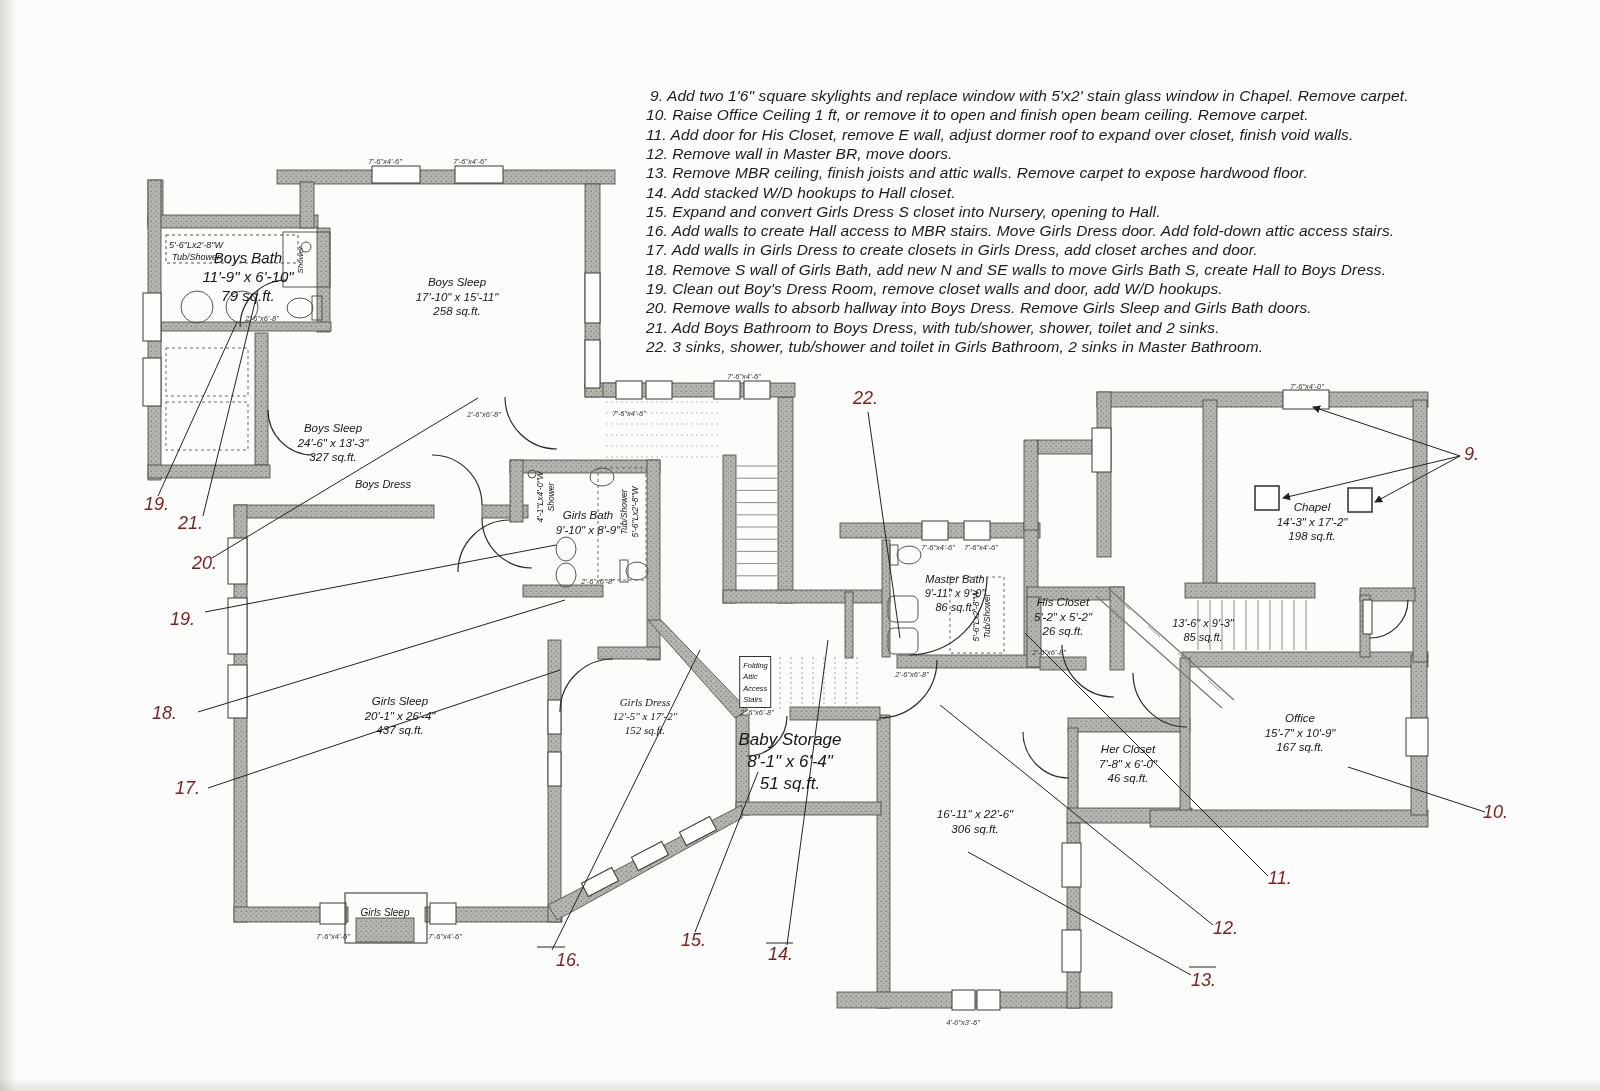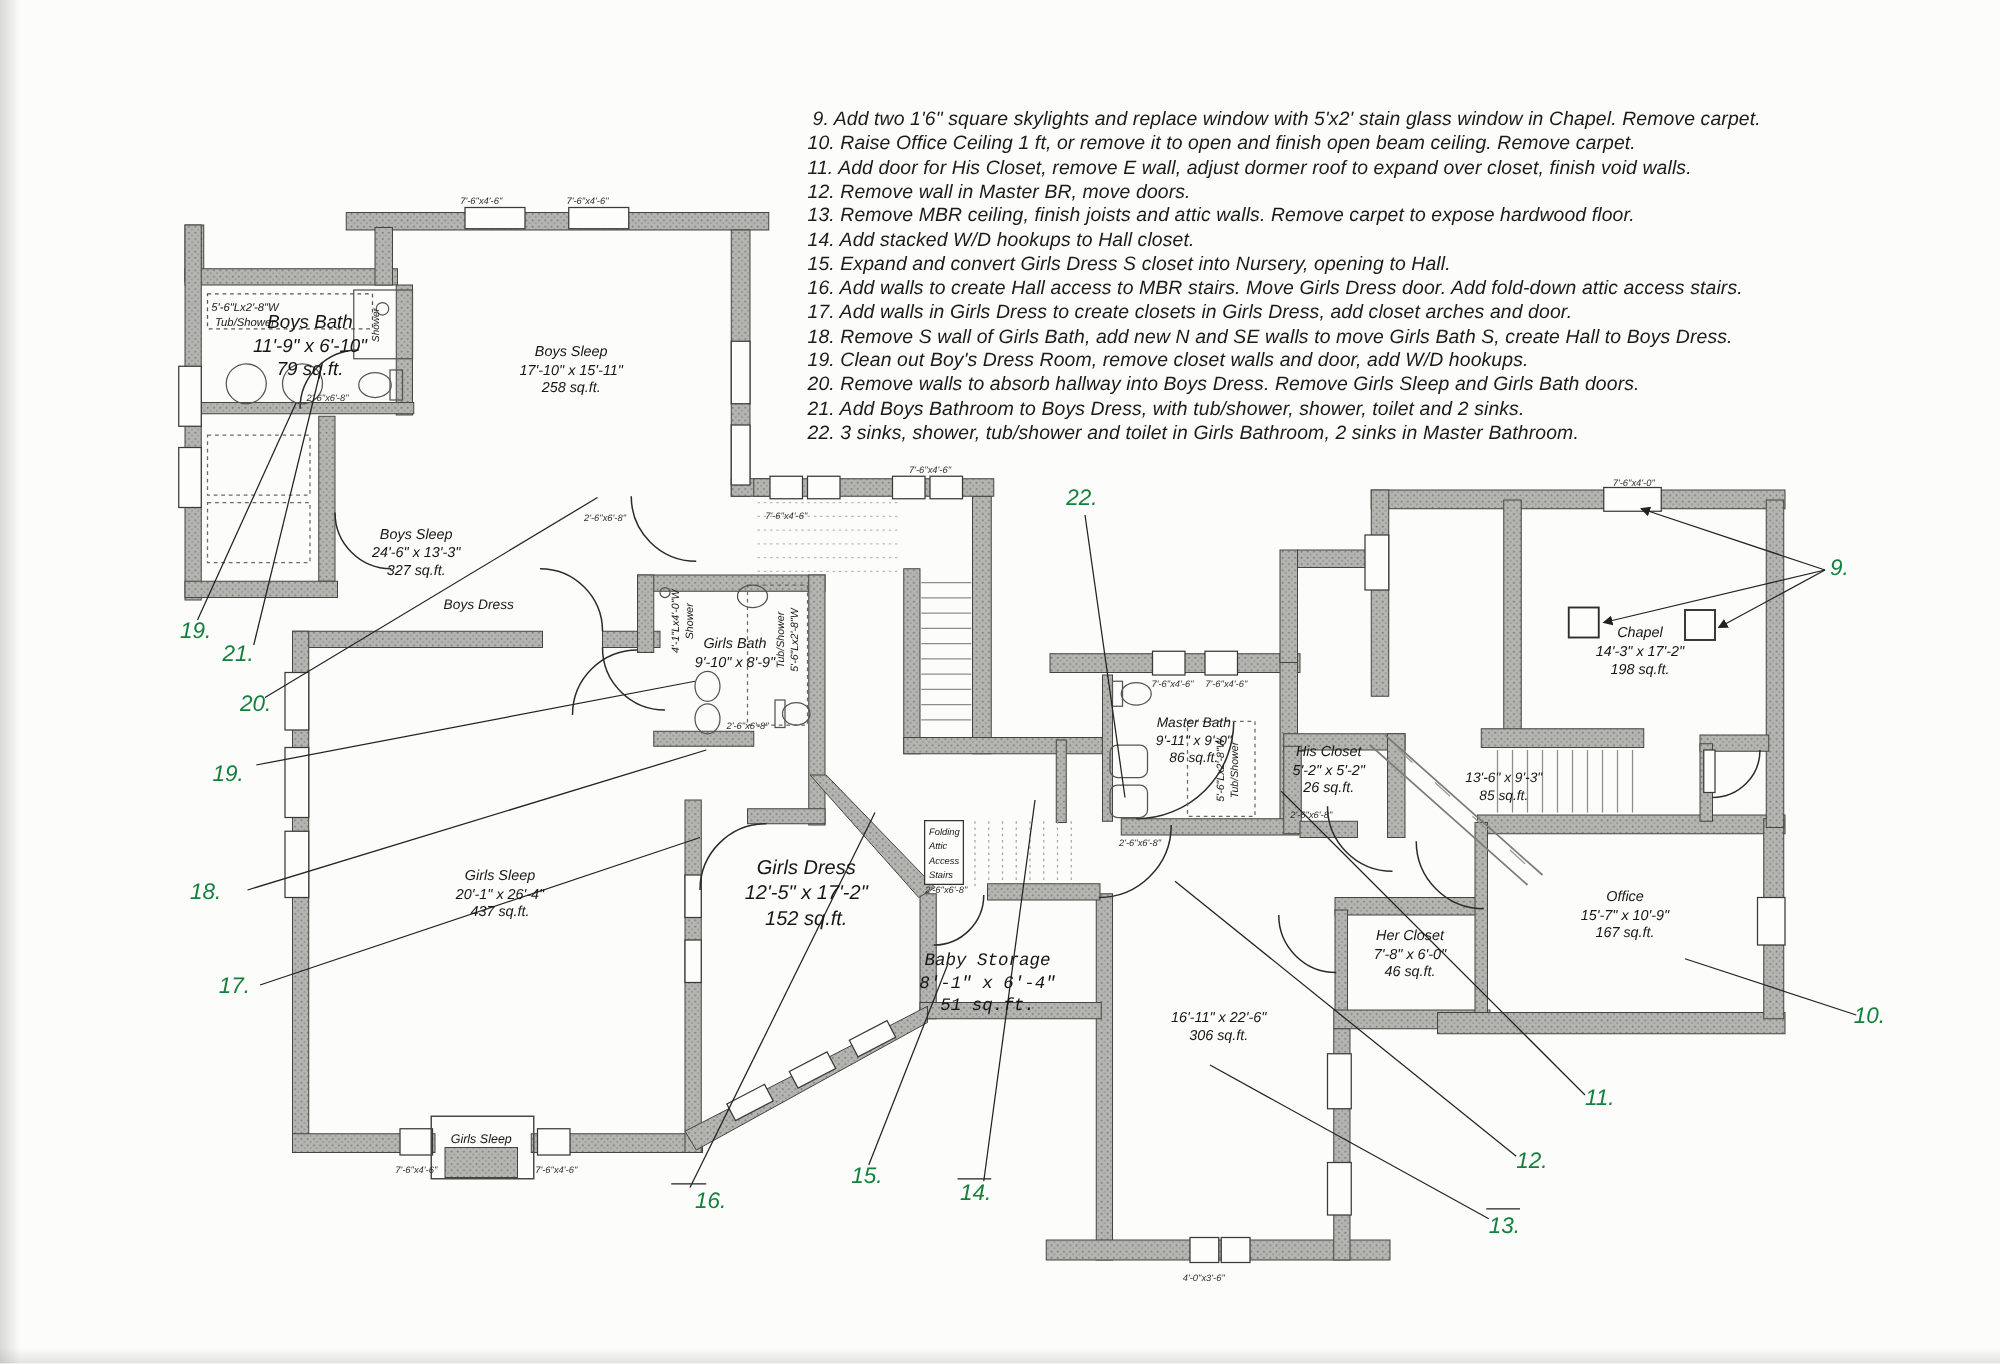--- a/index.html
+++ b/index.html
@@ -10,21 +10,21 @@
   #edge-bottom{position:absolute;left:0;top:1078px;width:1600px;height:13px;
         background:linear-gradient(to bottom, rgba(150,150,145,0), rgba(150,150,145,.25));}
   #plan-svg{position:absolute;left:0;top:0;}
   .note-line{position:absolute;white-space:nowrap;font-style:italic;font-size:15.5px;
         color:#1b1b1b;letter-spacing:0.1px;}
   .room-label{position:absolute;transform:translate(-50%,-50%);text-align:center;
         font-style:italic;color:#161616;white-space:nowrap;line-height:1.28;}
   .room-label.rot{transform:translate(-50%,-50%) rotate(-90deg);}
   .room-label.box{background:#fdfdfc;border:1px solid #333;text-align:left;
         padding:3px 2px 2px 3px;line-height:1.5;}
-  .callout{position:absolute;font-style:italic;font-size:18px;color:#15803d;white-space:nowrap;}
+  .callout{position:absolute;font-style:italic;font-size:18px;color:#7f1d1d;white-space:nowrap;}
   .wtag{position:absolute;transform:translate(-50%,-50%);font-style:italic;font-size:7.5px;
         color:#30302c;white-space:nowrap;}
 </style>
 </head>
 <body>
 
 <div id="page">
   <div id="edge-left"></div>
   <div id="edge-bottom"></div>
   <svg id="plan-svg" width="1600" height="1091" viewBox="0 0 1600 1091">
@@ -287,32 +287,32 @@
       </div>
       <div class="room-label rot" style="left: 630px; top: 512px; font-size: 8.5px;">
         <div>Tub/Shower</div>
         <div>5'-6"Lx2'-8"W</div>
       </div>
       <div class="room-label" style="left: 400px; top: 716px; font-size: 11.5px;">
         <div>Girls Sleep</div>
         <div>20'-1" x 26'-4"</div>
         <div>437 sq.ft.</div>
       </div>
-      <div class="room-label" style="left: 645px; top: 716px; font-size: 16px;">
+      <div class="room-label" style="left: 645px; top: 716px; font-size: 11px; font-family: Liberation Serif, serif;">
         <div>Girls Dress</div>
         <div>12'-5" x 17'-2"</div>
         <div>152 sq.ft.</div>
       </div>
       <div class="room-label box" style="left: 755px; top: 682px; font-size: 7.5px;">
         <div>Folding</div>
         <div>Attic</div>
         <div>Access</div>
         <div>Stairs</div>
       </div>
-      <div class="room-label" style="left: 790px; top: 788px; font-size: 14px; font-family: Liberation Mono, monospace;">
+      <div class="room-label" style="left: 790px; top: 762px; font-size: 17px;">
         <div>Baby Storage</div>
         <div>8'-1" x 6'-4"</div>
         <div>51 sq.ft.</div>
       </div>
       <div class="room-label" style="left: 955px; top: 593px; font-size: 11px;">
         <div>Master Bath</div>
         <div>9'-11" x 9'-0"</div>
         <div>86 sq.ft.</div>
       </div>
       <div class="room-label rot" style="left: 982px; top: 616px; font-size: 8.5px;">

